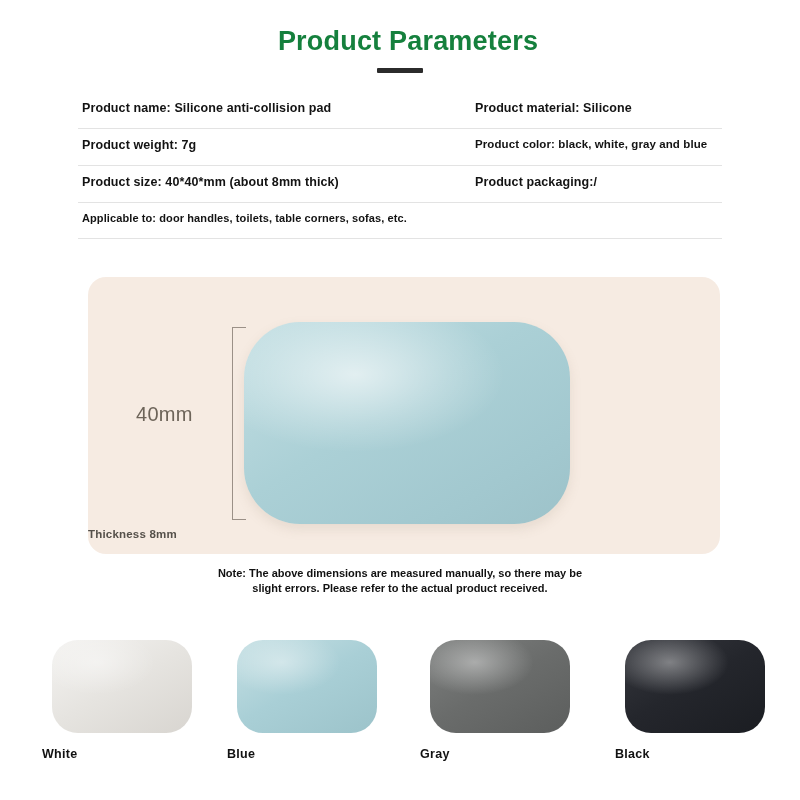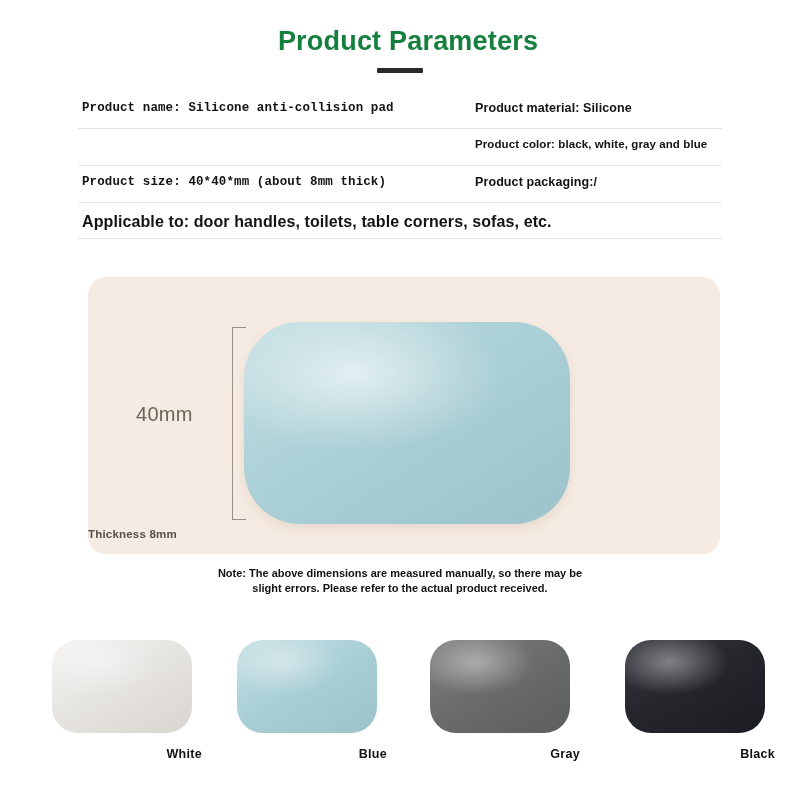--- a/index.html
+++ b/index.html
@@ -53,24 +53,24 @@
   }
   .spec-row.wide { min-height: 36px; }
   .cell {
     position: absolute;
     font-size: 12.5px;
     font-weight: bold;
     color: #131313;
     line-height: 1.22;
     letter-spacing: 0.1px;
   }
-  .cell.left  { left: 4px;   top: 9px; width: 380px; font-family: Liberation Mono, monospace; }
+  .cell.left  { left: 4px;   top: 9px; width: 380px; }
   .cell.right { left: 397px; top: 9px; width: 252px; }
   .cell.small { font-size: 11.5px; top: 8px; }
-  .cell.full  { left: 4px; top: 9px; width: 640px; font-size: 16px; }
+  .cell.full  { left: 4px; top: 9px; width: 640px; font-size: 11px; }
 
   
   .diagram-panel {
     position: absolute;
     left: 88px;
     top: 277px;
     width: 632px;
     height: 277px;
     background: #f6ebe2;
     border-radius: 18px;
@@ -144,21 +144,21 @@
     position: absolute;
     top: 640px;
     left: 0;
     width: 800px;
     height: 140px;
   }
   .swatch-item {
     position: absolute;
     top: 0;
     width: 160px;
-    text-align: right;
+    text-align: left;
   }
   .swatch-chip {
     width: 140px;
     height: 93px;
     margin: 0 auto;
     border-radius: 26px;
   }
   .swatch-name {
     margin-top: 14px;
     font-size: 12.5px;
@@ -174,20 +174,21 @@
 <div class="title-rule"></div>
 
 <div class="spec-table">
 
   <div class="spec-row">
     <div class="cell left">Product name: Silicone anti-collision pad</div>
     <div class="cell right">Product material: Silicone</div>
   </div>
 
   <div class="spec-row">
+    <div class="cell left">Product weight: 7g</div>
     <div class="cell right small">Product color: black, white, gray and blue</div>
   </div>
 
   <div class="spec-row">
     <div class="cell left">Product size: 40*40*mm (about 8mm thick)</div>
     <div class="cell right">Product packaging:/</div>
   </div>
 
   <div class="spec-row wide">
     <div class="cell full">Applicable to: door handles, toilets, table corners, sofas, etc.</div>

